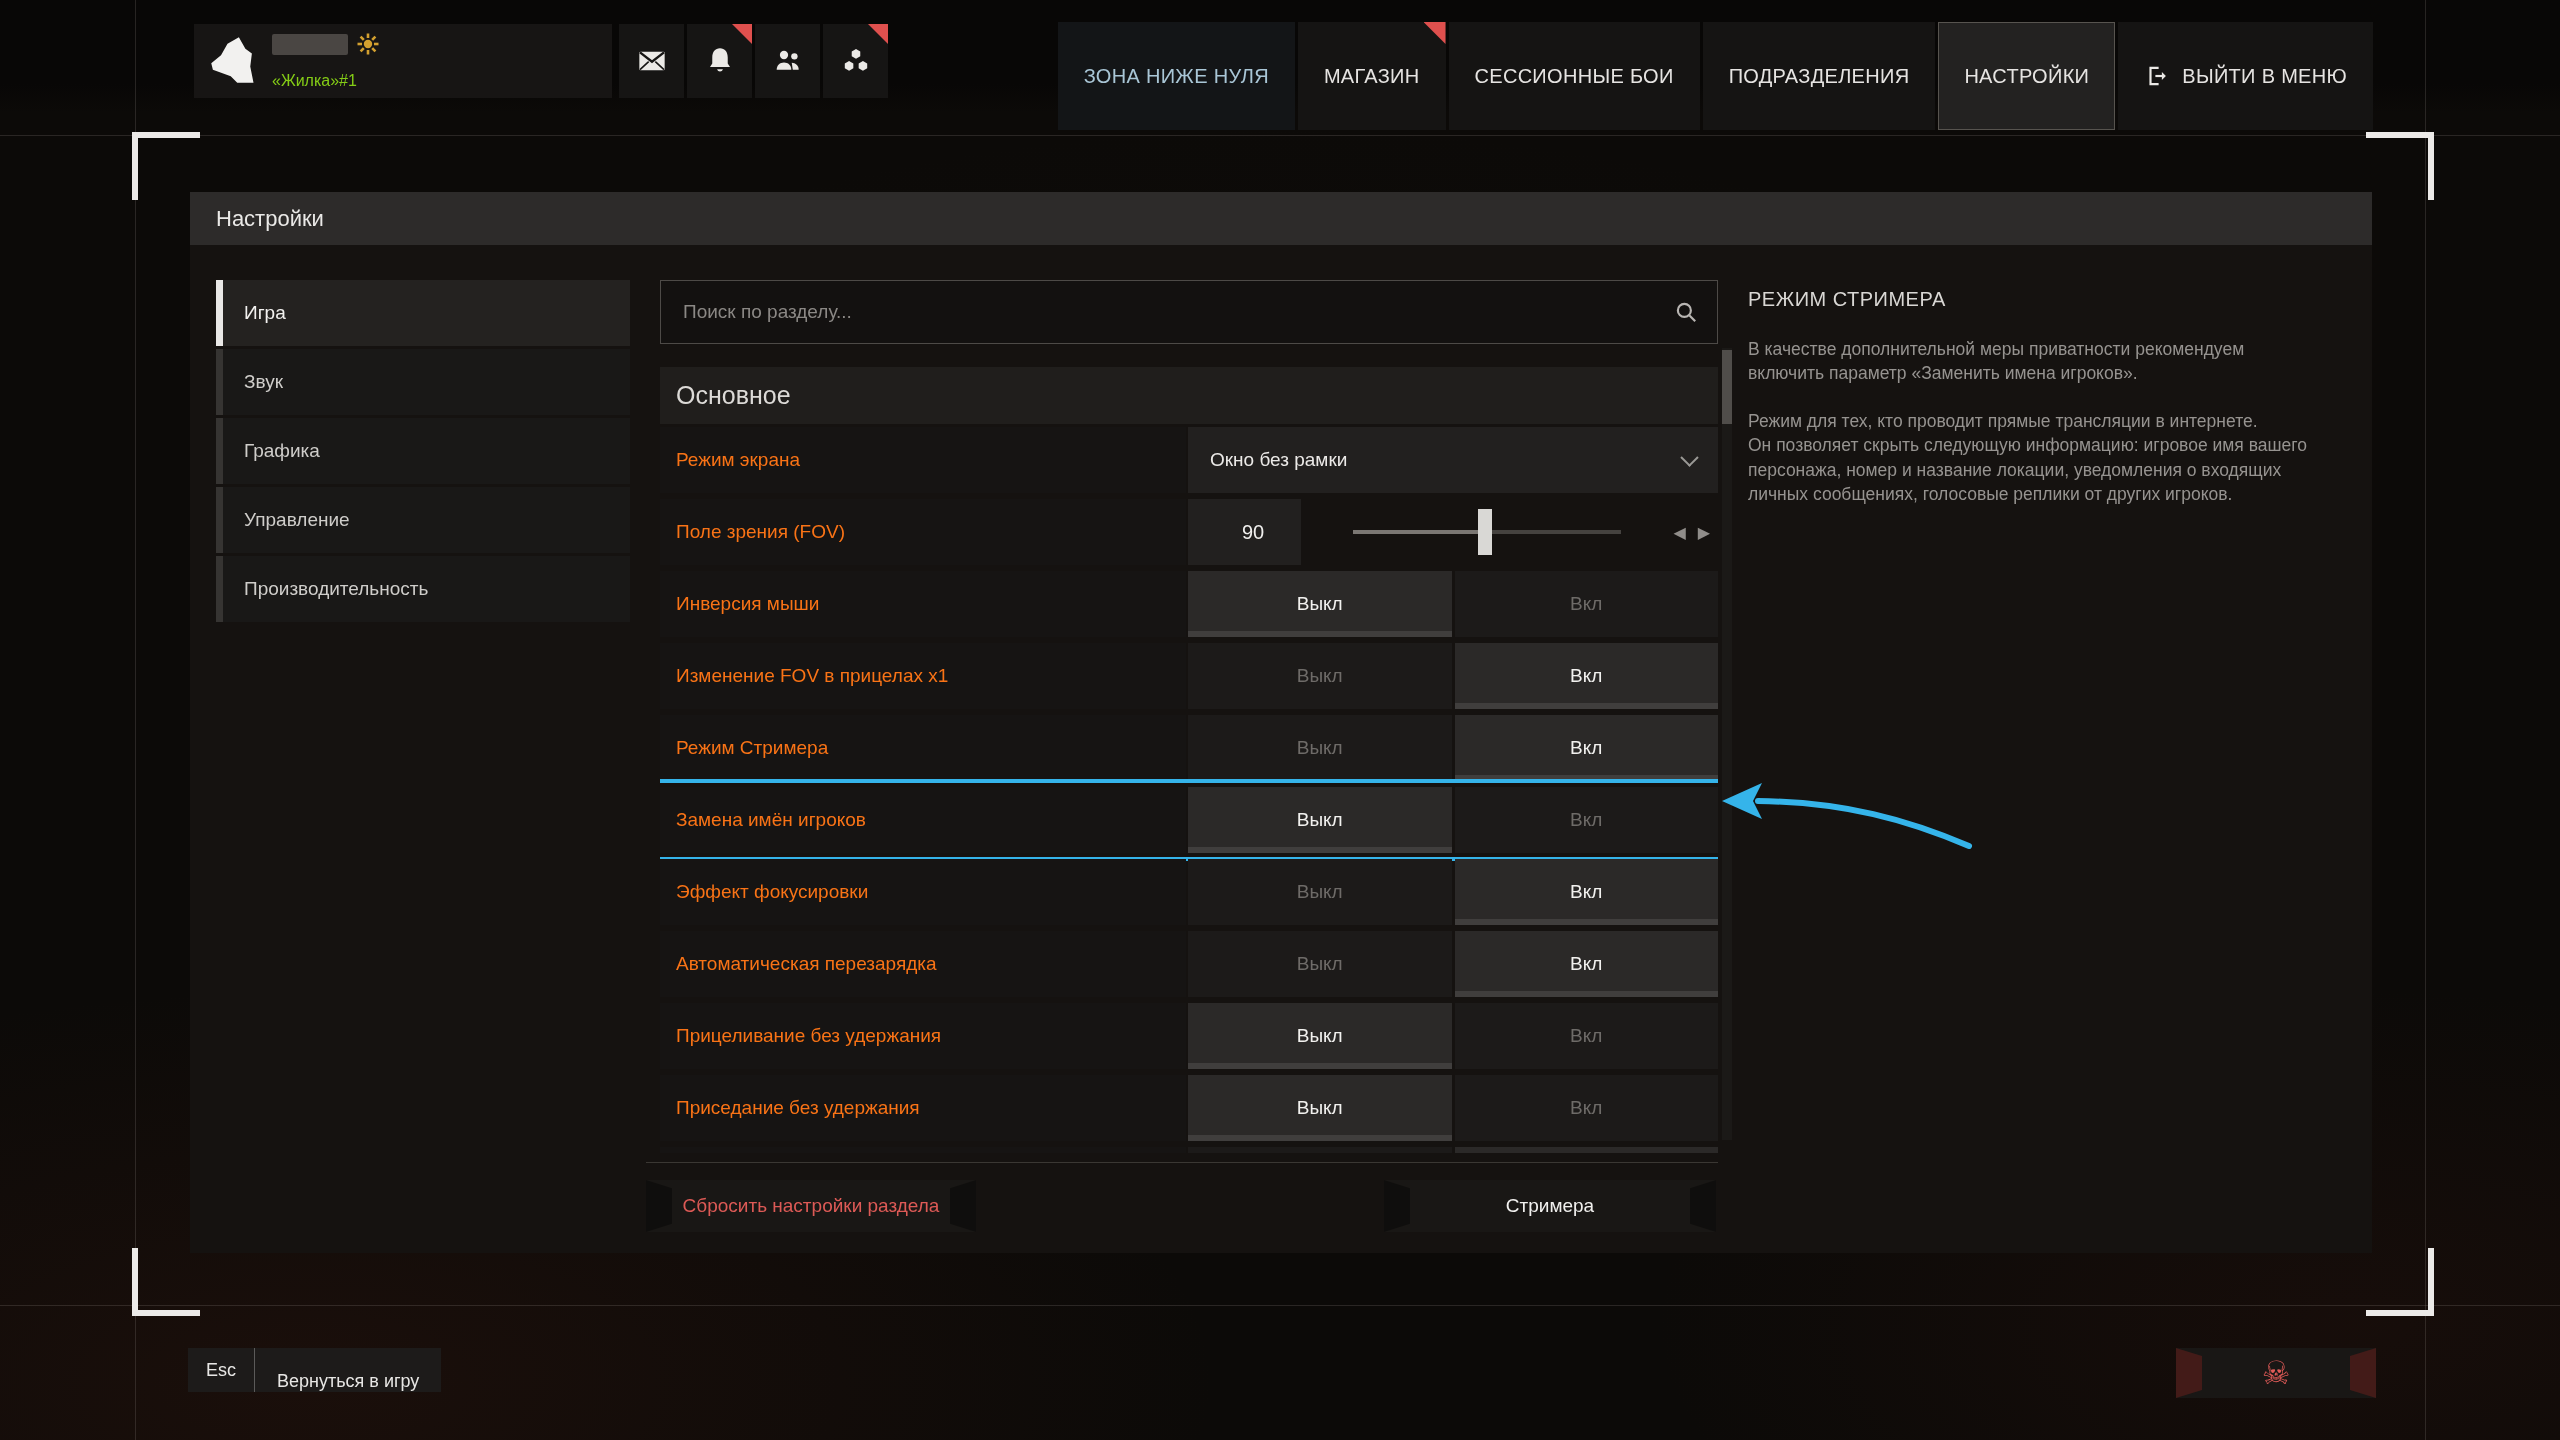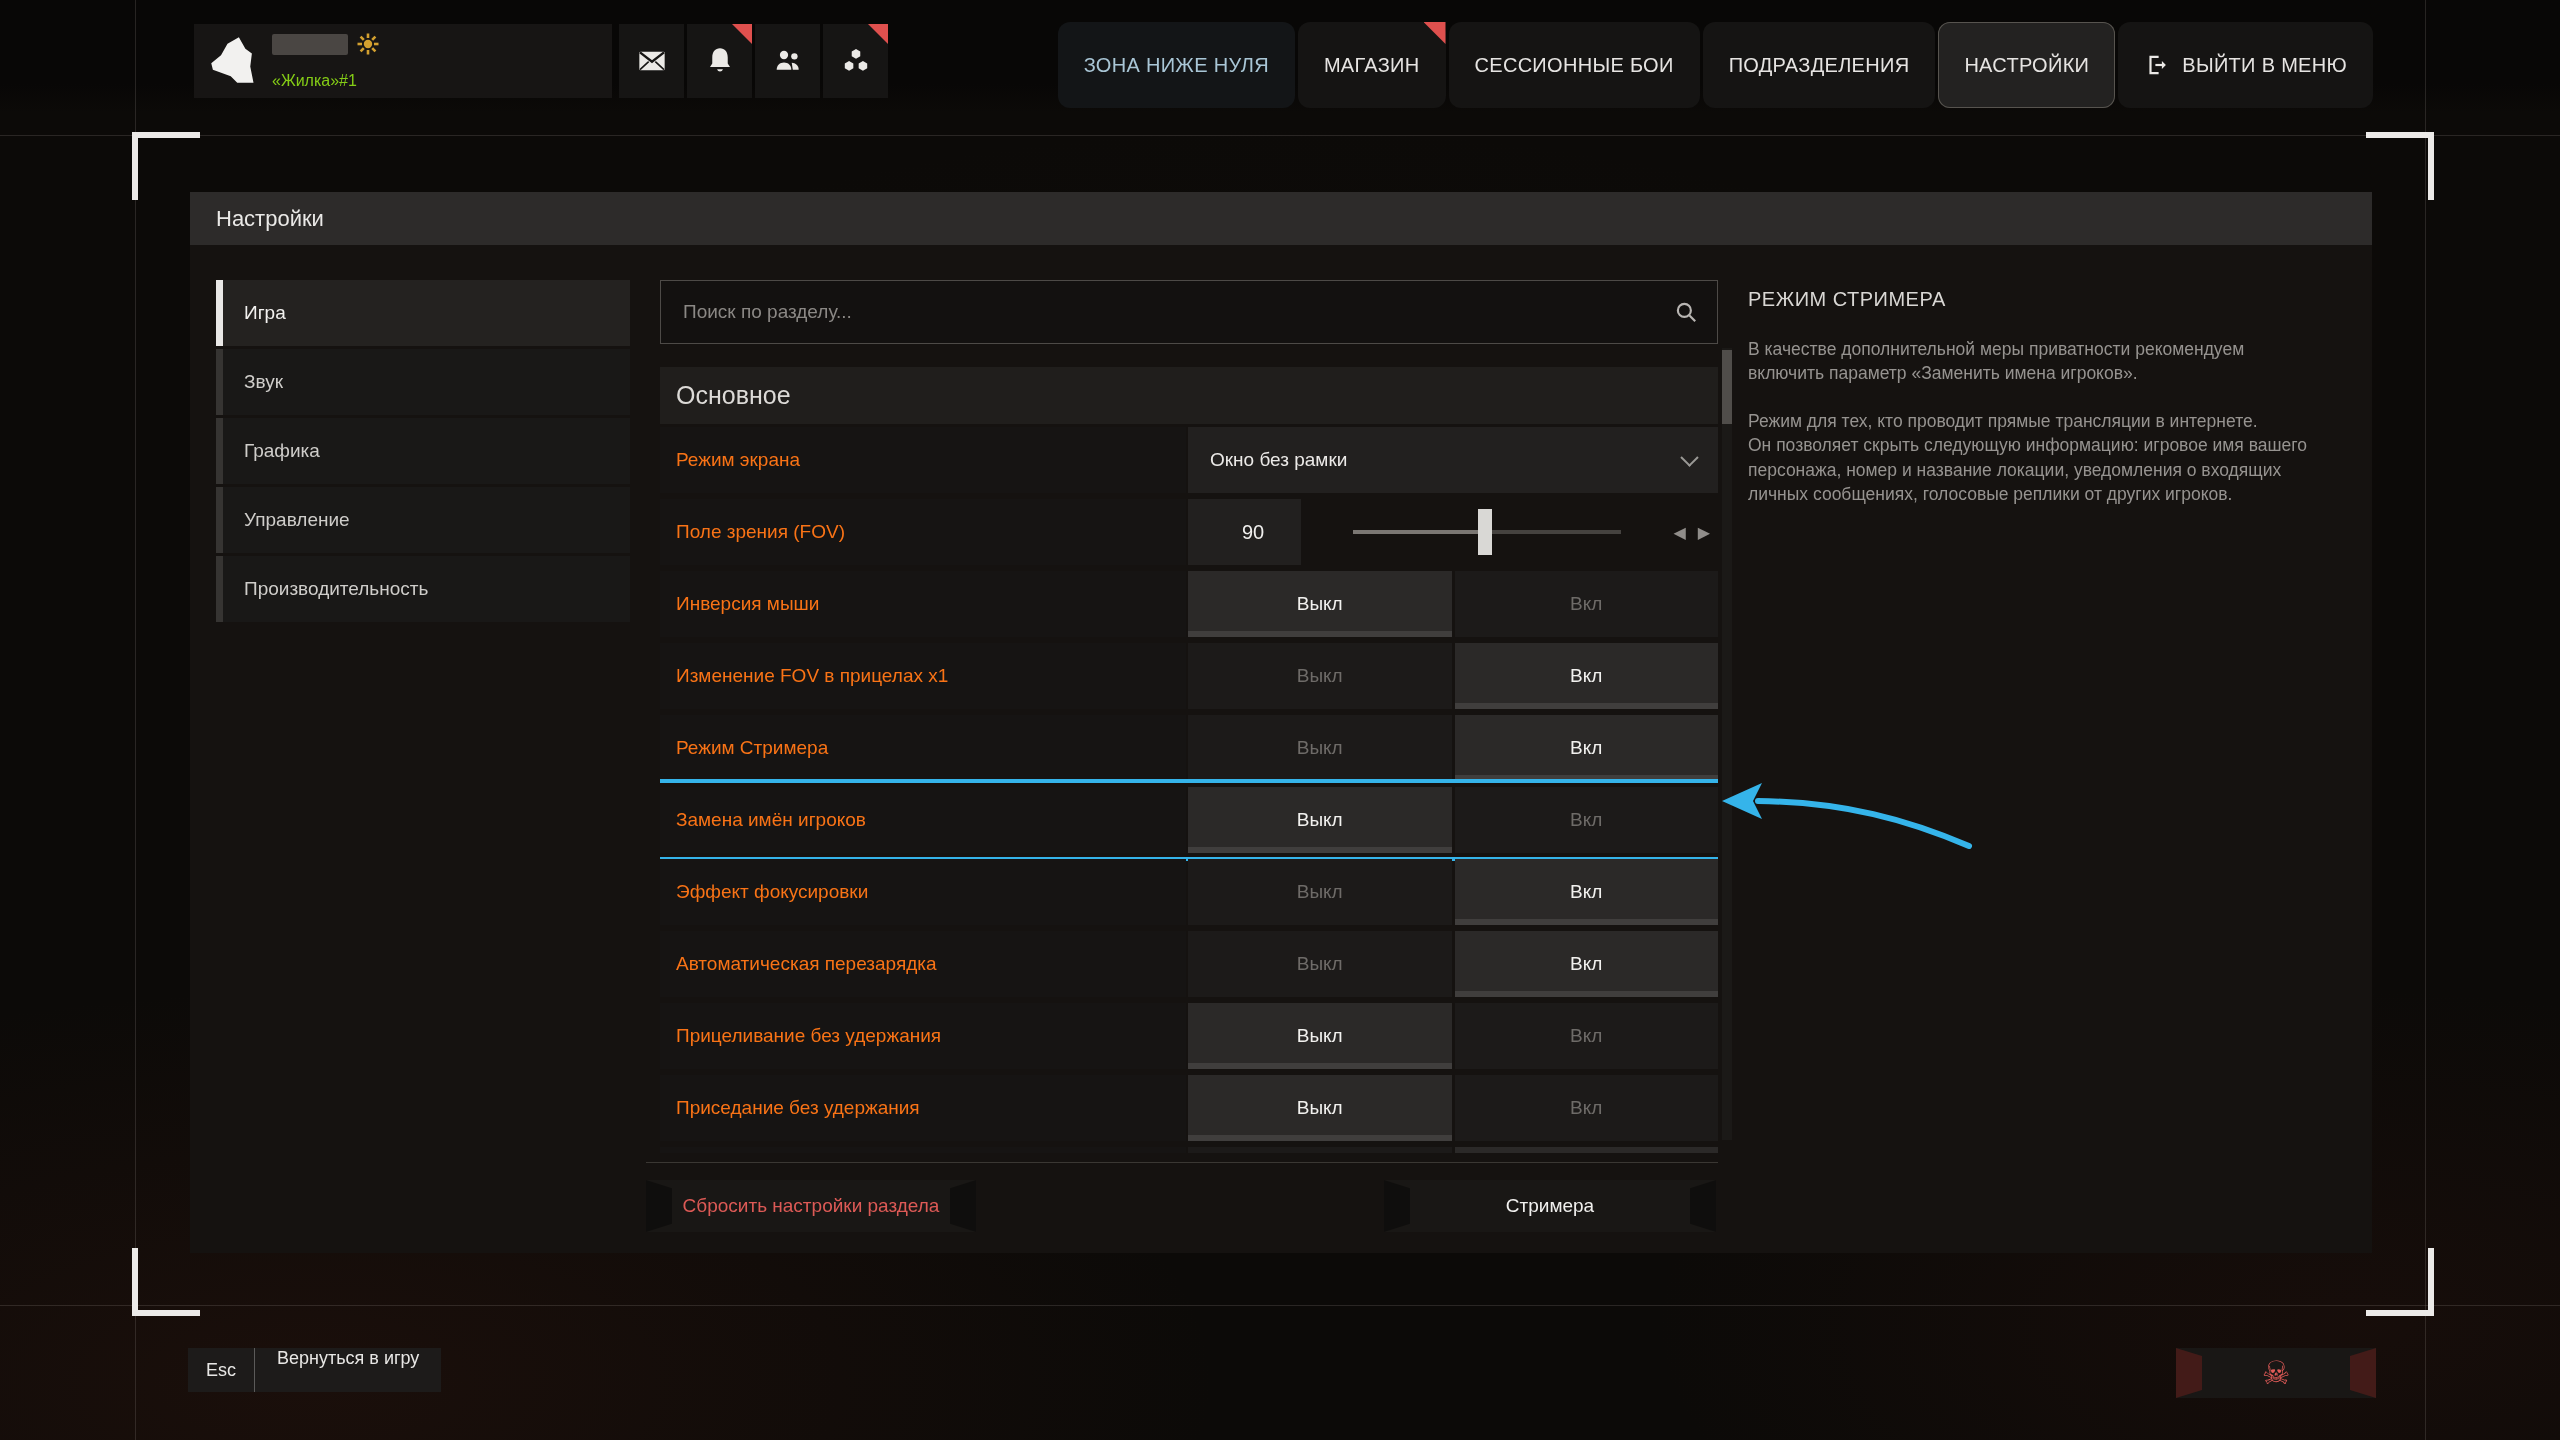--- a/index.html
+++ b/index.html
@@ -39,21 +39,21 @@
   .avatar{width:52px;height:54px;margin:0 12px 0 14px;flex:0 0 auto;}
   .pc-top{display:flex;align-items:center;gap:8px;}
   .redacted{display:inline-block;width:76px;height:21px;background:#4a4643;border-radius:2px;}
   .emblem{width:24px;height:24px;display:inline-block;}
   .clan{color:#84cc16;font-size:16px;margin-top:16px;}
   #hdr-icons{position:absolute;left:619px;top:24px;height:74px;display:flex;gap:3px;}
   .icon-btn{position:relative;width:65px;height:74px;background:#161514;display:flex;align-items:center;justify-content:center;cursor:pointer;}
   .icon-btn svg{width:32px;height:32px;}
   .badge-tri{position:absolute;top:0;right:0;width:20px;height:20px;background:#df504e;clip-path:polygon(0 0,100% 0,100% 100%);}
   #nav{position:absolute;right:187px;top:22px;height:76px;display:flex;gap:3px;z-index:5;}
-  .nav-btn{position:relative;height:76px;display:flex;align-items:center;gap:12px;padding:5px 26px;background:#151413;color:#e6e4e2;font-size:20px;letter-spacing:.3px;cursor:pointer;white-space:nowrap;border-radius:12px;}
+  .nav-btn{position:relative;height:76px;display:flex;align-items:center;gap:12px;padding:16px 26px;background:#151413;color:#e6e4e2;font-size:20px;letter-spacing:.3px;cursor:pointer;white-space:nowrap;}
   .nav-btn.accent{color:#a9c6d6;background:#131517;}
   .nav-btn.active{background:#232221;box-shadow:inset 0 0 0 1px #57544f;}
   .nav-btn .badge-tri{width:22px;height:22px;}
   .nav-btn svg{width:26px;height:26px;}
 
   
   .panel{position:absolute;left:190px;top:192px;width:2182px;height:1061px;background:#151210;--c:rgba(255,255,255,.9);--cw:16px;z-index:2;}
   .panel-title{position:absolute;left:0;top:0;right:0;height:53px;background:#2d2b2a;color:#eae9e7;font-size:22px;line-height:53px;padding-left:26px;box-sizing:border-box;}
   #sidebar{position:absolute;left:26px;top:88px;width:414px;display:flex;flex-direction:column;gap:3px;}
   .side-item{position:relative;height:66px;background:#191817;display:flex;align-items:center;padding-left:28px;color:#cfcdca;font-size:19px;cursor:pointer;}
@@ -95,21 +95,21 @@
   .btn.apply{position:absolute;right:2px;top:988px;width:332px;height:52px;color:#f1f0ee;--c:#f1f0ee;}
   .scrollbar{position:absolute;left:1532px;top:156px;width:10px;height:792px;background:#1b1917;}
   .thumb{position:absolute;left:0;top:2px;width:10px;height:74px;background:#504d4a;cursor:grab;}
   .info{position:absolute;left:1558px;top:96px;width:600px;color:#969390;}
   .info-title{color:#d9d7d4;font-size:20px;letter-spacing:.5px;margin-bottom:26px;}
   .info-body{font-size:17.5px;line-height:1.38;white-space:pre-line;width:568px;}
   .info-body + .info-body{margin-top:24px;}
 
   .arrow-overlay{position:absolute;left:0;top:0;width:2560px;height:1440px;pointer-events:none;z-index:10;}
 
-  .esc-btn{position:absolute;left:188px;top:1348px;height:44px;display:inline-flex;align-items:flex-start;background:#1d1b1a;color:#e8e7e5;font-size:18px;--cw:12px;cursor:pointer;}
+  .esc-btn{position:absolute;left:188px;top:1348px;height:44px;display:inline-flex;align-items:flex-end;background:#1d1b1a;color:#e8e7e5;font-size:18px;--cw:12px;cursor:pointer;}
   .esc-key{padding:0 18px;line-height:44px;border-right:1px solid rgba(255,255,255,.28);}
   .esc-label{padding:0 22px;}
   .skull-btn{position:absolute;left:2176px;top:1348px;width:200px;height:50px;display:flex;align-items:center;justify-content:center;--c:#e05754;--cw:12px;cursor:pointer;}
   .skull{position:relative;z-index:1;color:#e25b58;font-size:32px;font-family:"DejaVu Sans",sans-serif;line-height:1;}
 </style>
 </head>
 <body>
 
 <div id="screen">
   <div class="topbar"></div>

